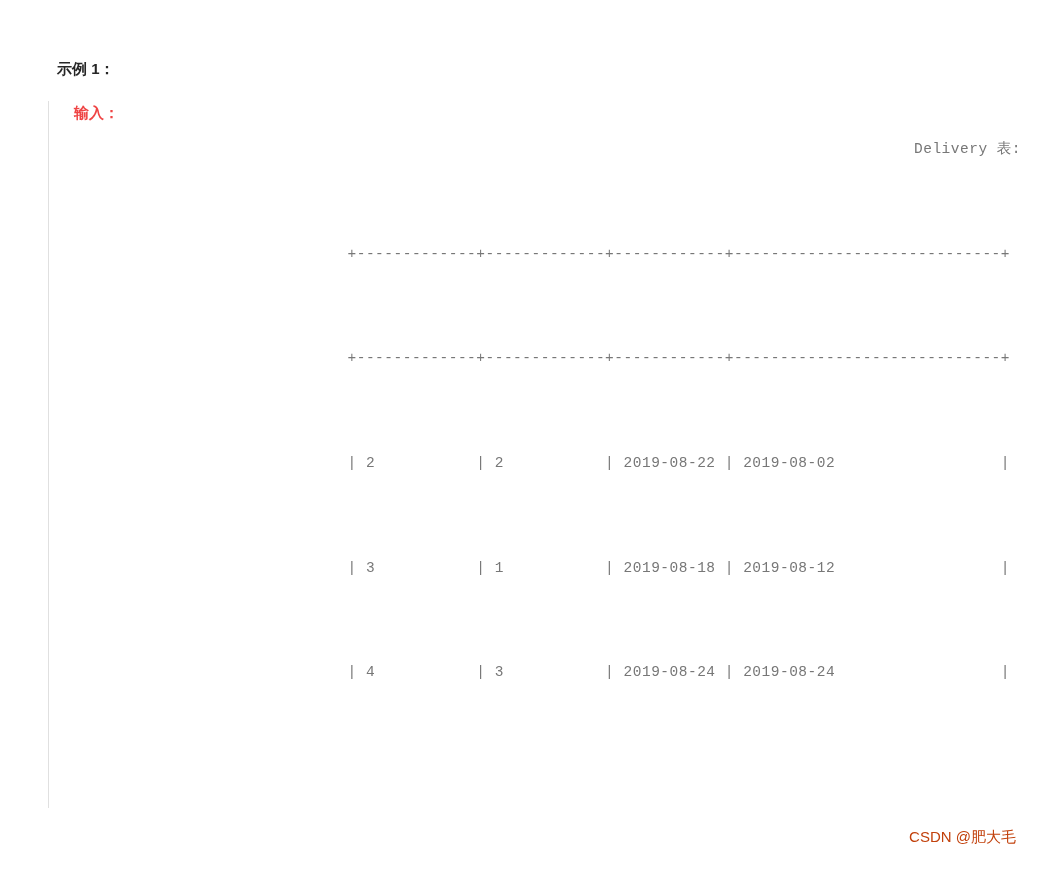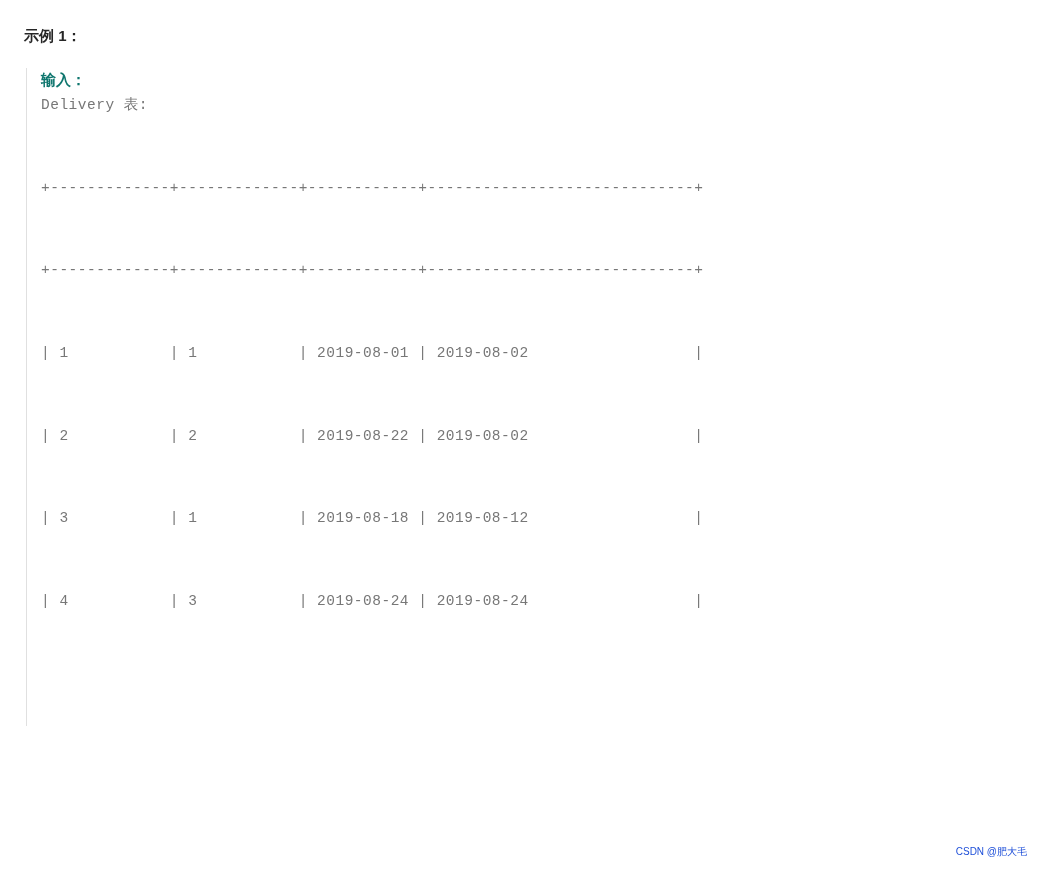--- a/index.html
+++ b/index.html
@@ -1,15 +1,15 @@
 <!DOCTYPE html>
 <html><head>
 <meta charset="utf-8">
 <style>
-  * { margin: 0; padding: 0; box-sizing: border-box; }
+  * { margin: 11px; padding: 0; box-sizing: border-box; }
   body {
     font-family: -apple-system, BlinkMacSystemFont, "Segoe UI", "PingFang SC", "Microsoft YaHei", sans-serif;
     background: #ffffff;
     padding: 24px;
     color: #262626;
     font-size: 15px;
     line-height: 1.6;
     width: 1045px;
   }
   .example-title {
@@ -19,54 +19,54 @@
     margin-bottom: 20px;
   }
   .example-block {
     border-left: 1px solid #e0e0e0;
     padding-left: 14px;
     margin-left: 2px;
     color: #595959;
   }
   .section-label {
     font-weight: 700;
-    color: #0f766e;
+    color: #ef4444;
     margin-top: 2px;
     margin-bottom: 0;
   }
   .mono {
     font-family: "SFMono-Regular", Consolas, "Liberation Mono", Menlo, "Courier New", monospace;
     color: #777777;
     white-space: pre;
     letter-spacing: 0.5px;
     line-height: 1.9;
     font-size: 14.5px;
+    text-align: right;
   }
   .watermark {
     position: fixed;
     bottom: 14px;
     right: 18px;
-    color: #1d4ed8;
-    font-size: 10px;
+    color: #c2410c;
+    font-size: 15px;
   }
 </style>
 </head>
 <body>
 
 <div class="example-title">示例 1：</div>
 
 <div class="example-block">
 
   <div class="section-label">输入：</div>
   <div class="mono">Delivery 表:</div>
 
   <div class="mono">
     <div>+-------------+-------------+------------+-----------------------------+</div>
     <div>+-------------+-------------+------------+-----------------------------+</div>
-    <div>| 1           | 1           | 2019-08-01 | 2019-08-02                  |</div>
     <div>| 2           | 2           | 2019-08-22 | 2019-08-02                  |</div>
     <div>| 3           | 1           | 2019-08-18 | 2019-08-12                  |</div>
     <div>| 4           | 3           | 2019-08-24 | 2019-08-24                  |</div>
     
     
   </div>
 
 </div>
 
 <div class="watermark">CSDN @肥大毛</div>

